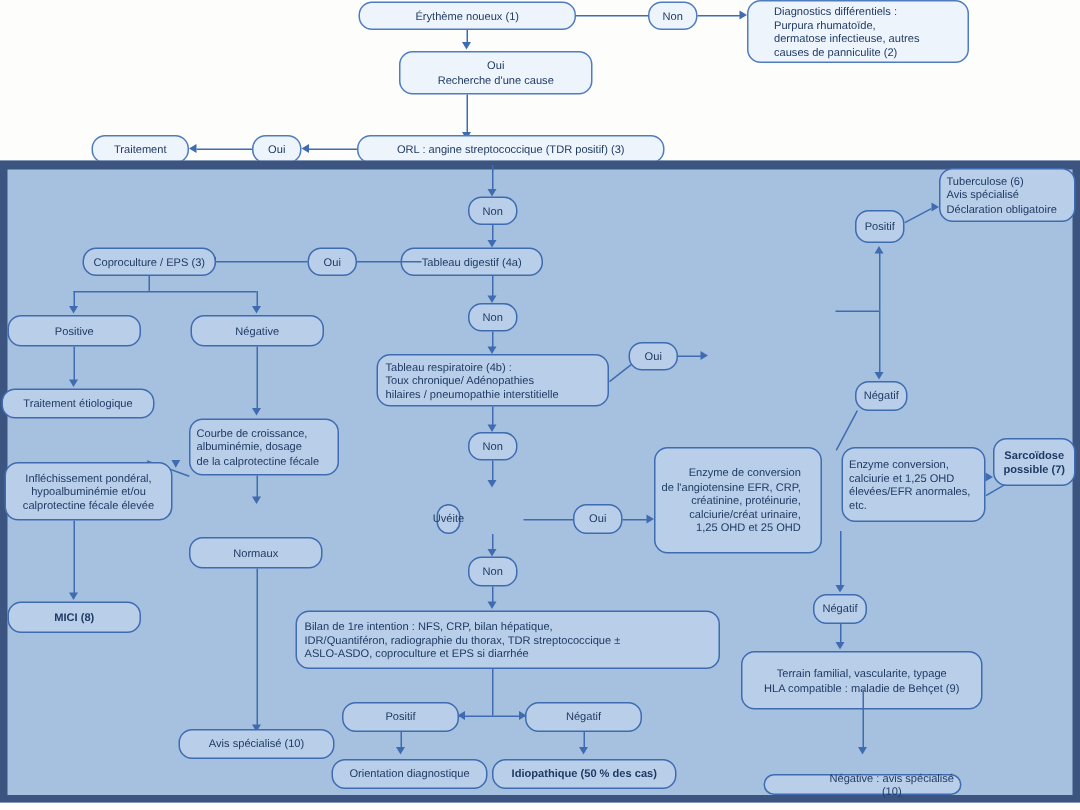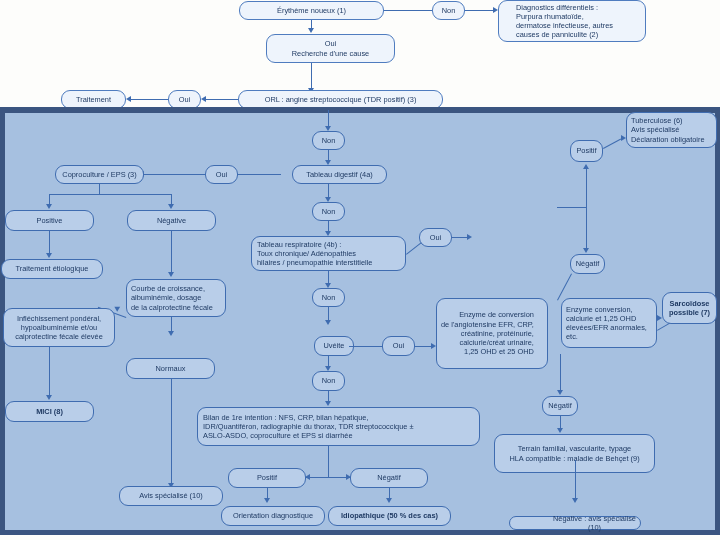--- a/index.html
+++ b/index.html
@@ -82,21 +82,21 @@
   <div class="node" style="left:238px;top:90px;width:205px;height:19px;">ORL : angine streptococcique (TDR positif) (3)</div>
 
   <div id="panel"></div>
 
   <div class="ln v" style="left:328px;top:110px;height:18px;"></div>
   <div class="arw down" style="left:325px;top:126px;"></div>
   <div class="node onpanel" style="left:312px;top:131px;width:33px;height:19px;">Non</div>
   <div class="ln v" style="left:328px;top:150px;height:12px;"></div>
   <div class="arw down" style="left:325px;top:160px;"></div>
 
-  <div class="node onpanel" style="left:292px;top:165px;width:95px;height:19px;">Tableau digestif (4a)</div>
+  <div class="node onpanel" style="left:267px;top:165px;width:95px;height:19px;">Tableau digestif (4a)</div>
 
   <div class="ln h" style="left:238px;top:174px;width:43px;"></div>
   <div class="node onpanel" style="left:205px;top:165px;width:33px;height:19px;">Oui</div>
   <div class="arw left" style="left:139px;top:171px;"></div>
   <div class="ln h" style="left:144px;top:174px;width:61px;"></div>
 
   <div class="node onpanel" style="left:55px;top:165px;width:89px;height:19px;">Coproculture / EPS (3)</div>
 
   <div class="ln v" style="left:99px;top:184px;height:10px;"></div>
   <div class="ln h" style="left:49px;top:194px;width:122px;"></div>
@@ -165,21 +165,21 @@
   <div class="node onpanel" style="left:570px;top:254px;width:35px;height:20px;">Négatif</div>
 
   <div class="diag" style="left:572px;top:274px;width:30px;transform:rotate(118deg);"></div>
 
   <div class="ln v" style="left:328px;top:271px;height:14px;"></div>
   <div class="arw down" style="left:325px;top:283px;"></div>
   <div class="node onpanel" style="left:312px;top:288px;width:33px;height:19px;">Non</div>
   <div class="ln v" style="left:328px;top:307px;height:15px;"></div>
   <div class="arw down" style="left:325px;top:320px;"></div>
 
-  <div class="node onpanel" style="left:314px;top:336px;width:40px;height:20px;">Uvéite</div>
+  <div class="node onpanel" style="left:291px;top:336px;width:16px;height:20px;">Uvéite</div>
 
   <div class="ln h" style="left:349px;top:346px;width:33px;"></div>
   <div class="node onpanel" style="left:382px;top:336px;width:33px;height:20px;">Oui</div>
   <div class="ln h" style="left:415px;top:346px;width:17px;"></div>
   <div class="arw right" style="left:431px;top:343px;"></div>
 
   <div class="node onpanel" style="left:436px;top:298px;width:112px;height:71px;justify-content:flex-start;text-align:right;padding-left:4px;">Enzyme de conversion
 de l'angiotensine EFR, CRP,
 créatinine, protéinurie,
 calciurie/créat urinaire,

